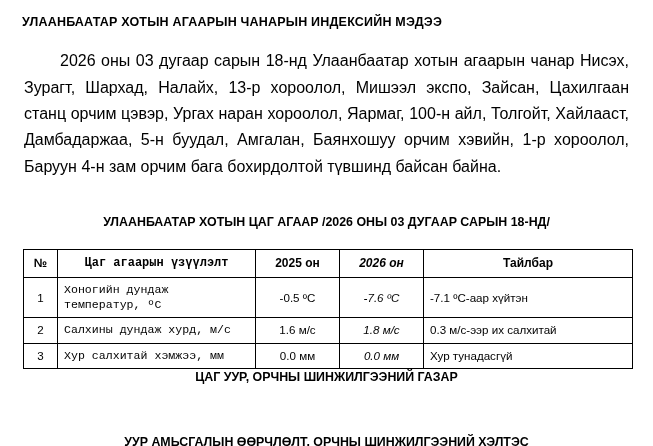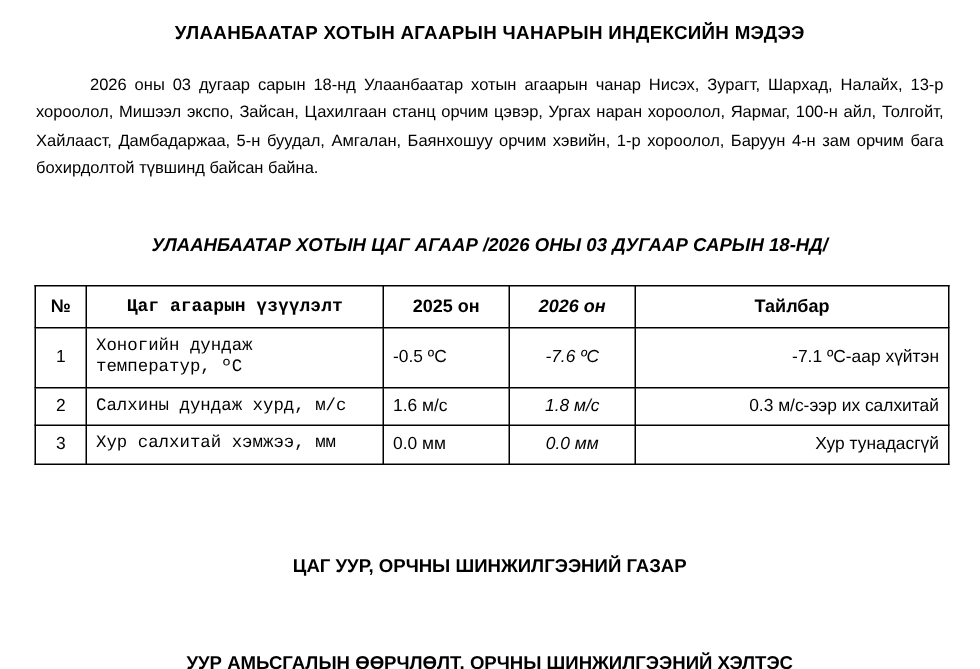--- a/index.html
+++ b/index.html
@@ -16,41 +16,40 @@
   }
   .page {
     position: relative;
     width: 653px;
     height: 446px;
     box-sizing: border-box;
     padding: 0 22px;
   }
   .doc-title {
     margin-top: 14px;
-    text-align: center;
+    text-align: left;
     font-size: 12.5px;
     font-weight: bold;
     letter-spacing: 0.2px;
     line-height: 1.3;
   }
   .intro {
     margin-top: 18px;
-    font-size: 11px;
+    font-size: 16px;
     line-height: 1.65;
     text-align: justify;
     text-indent: 36px;
     padding: 0 2px;
   }
   .table-heading {
     margin-top: 34px;
     text-align: center;
     font-size: 12.4px;
     font-weight: bold;
     line-height: 1.3;
-    font-style: italic;
   }
   table.data {
     margin-top: 19px;
     width: 609px;
     margin-left: 1px;
     border-collapse: collapse;
     table-layout: fixed;
     font-size: 11.6px;
   }
   table.data th,
@@ -63,23 +62,23 @@
     box-sizing: border-box;
   }
   table.data thead th {
     font-weight: bold;
     text-align: center;
     font-size: 12px;
     height: 28px;
   }
   .col-no { width: 34px; text-align: center; }
   .col-param { width: 198px; text-align: left; font-family: Liberation Mono, monospace; }
-  .col-y1 { width: 84px; text-align: left; }
+  .col-y1 { width: 84px; text-align: center; }
   .col-y2 { width: 84px; text-align: center; font-style: italic; }
-  .col-note { width: 209px; text-align: right; }
+  .col-note { width: 209px; text-align: left; }
   .footer {
     position: absolute;
     left: 0;
     right: 0;
     bottom: 8px;
     text-align: center;
     font-size: 12.4px;
     font-weight: bold;
     line-height: 1.45;
   }

